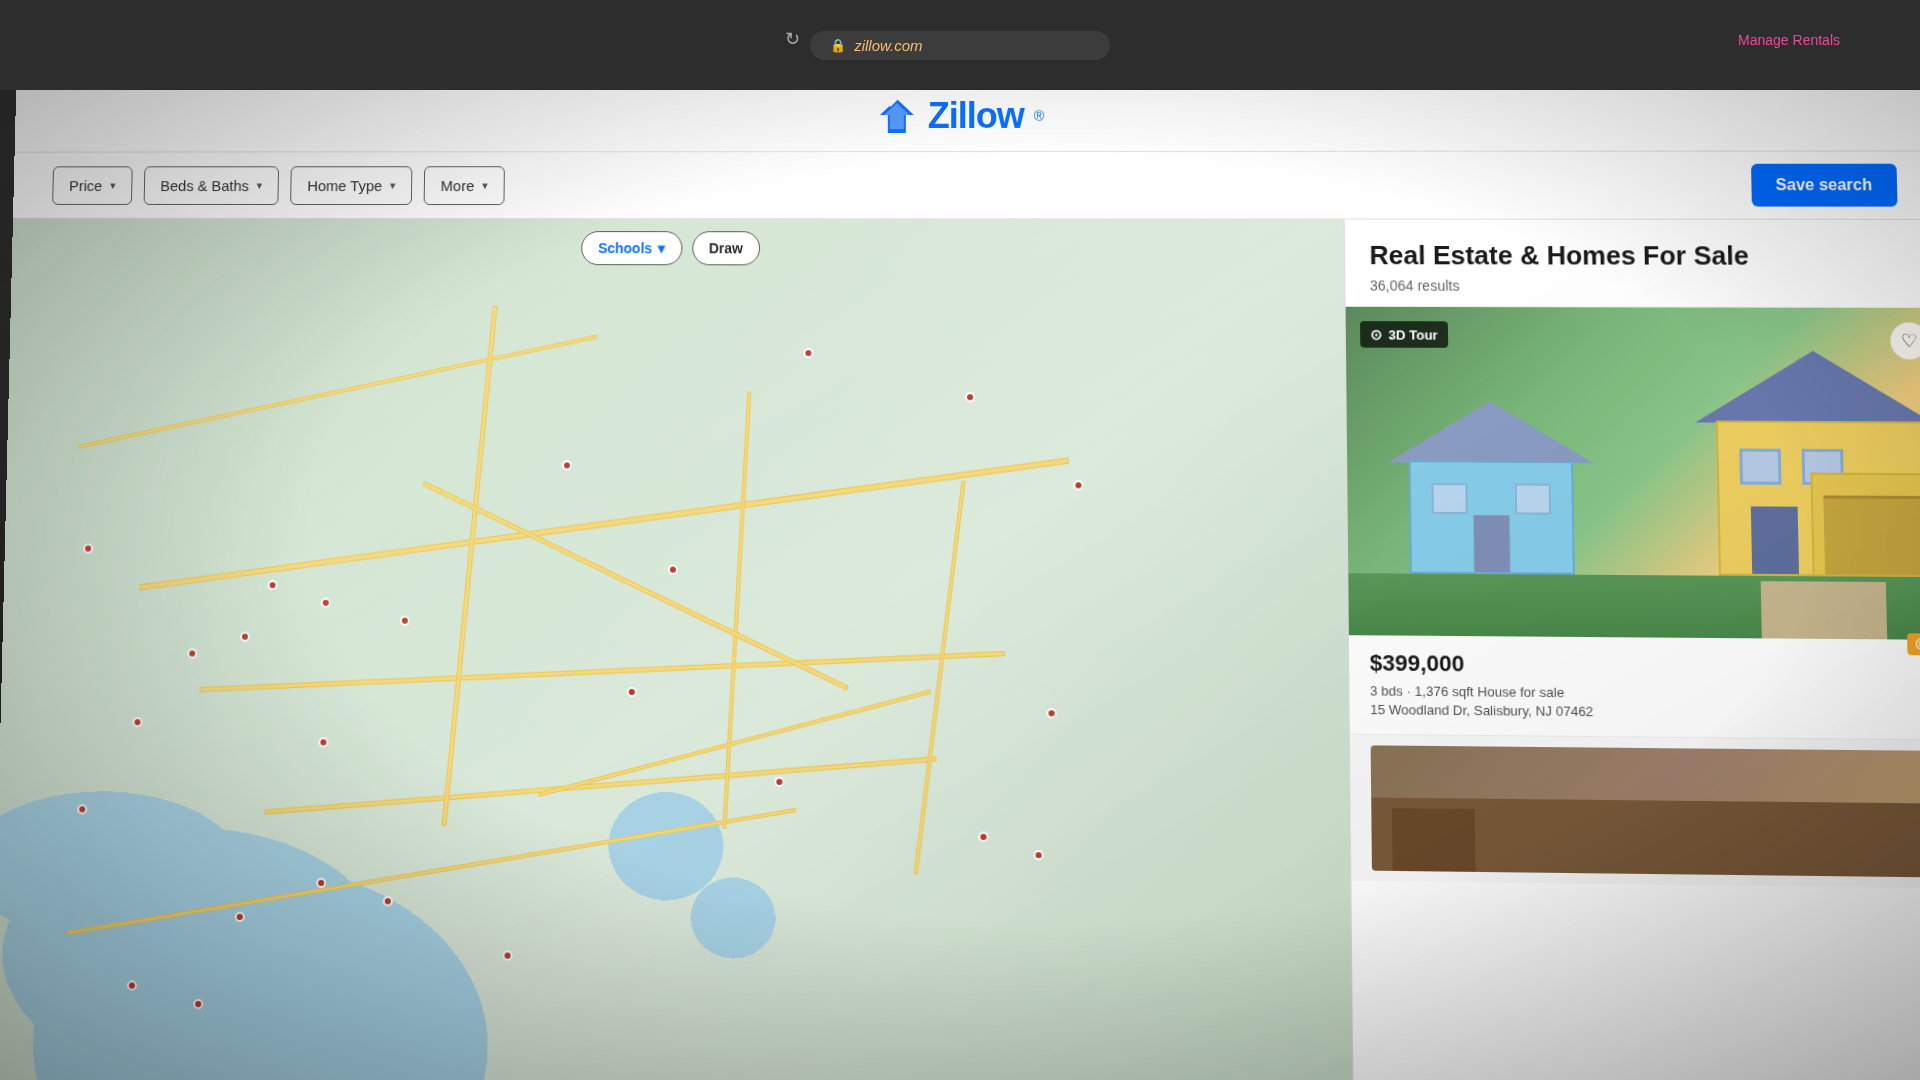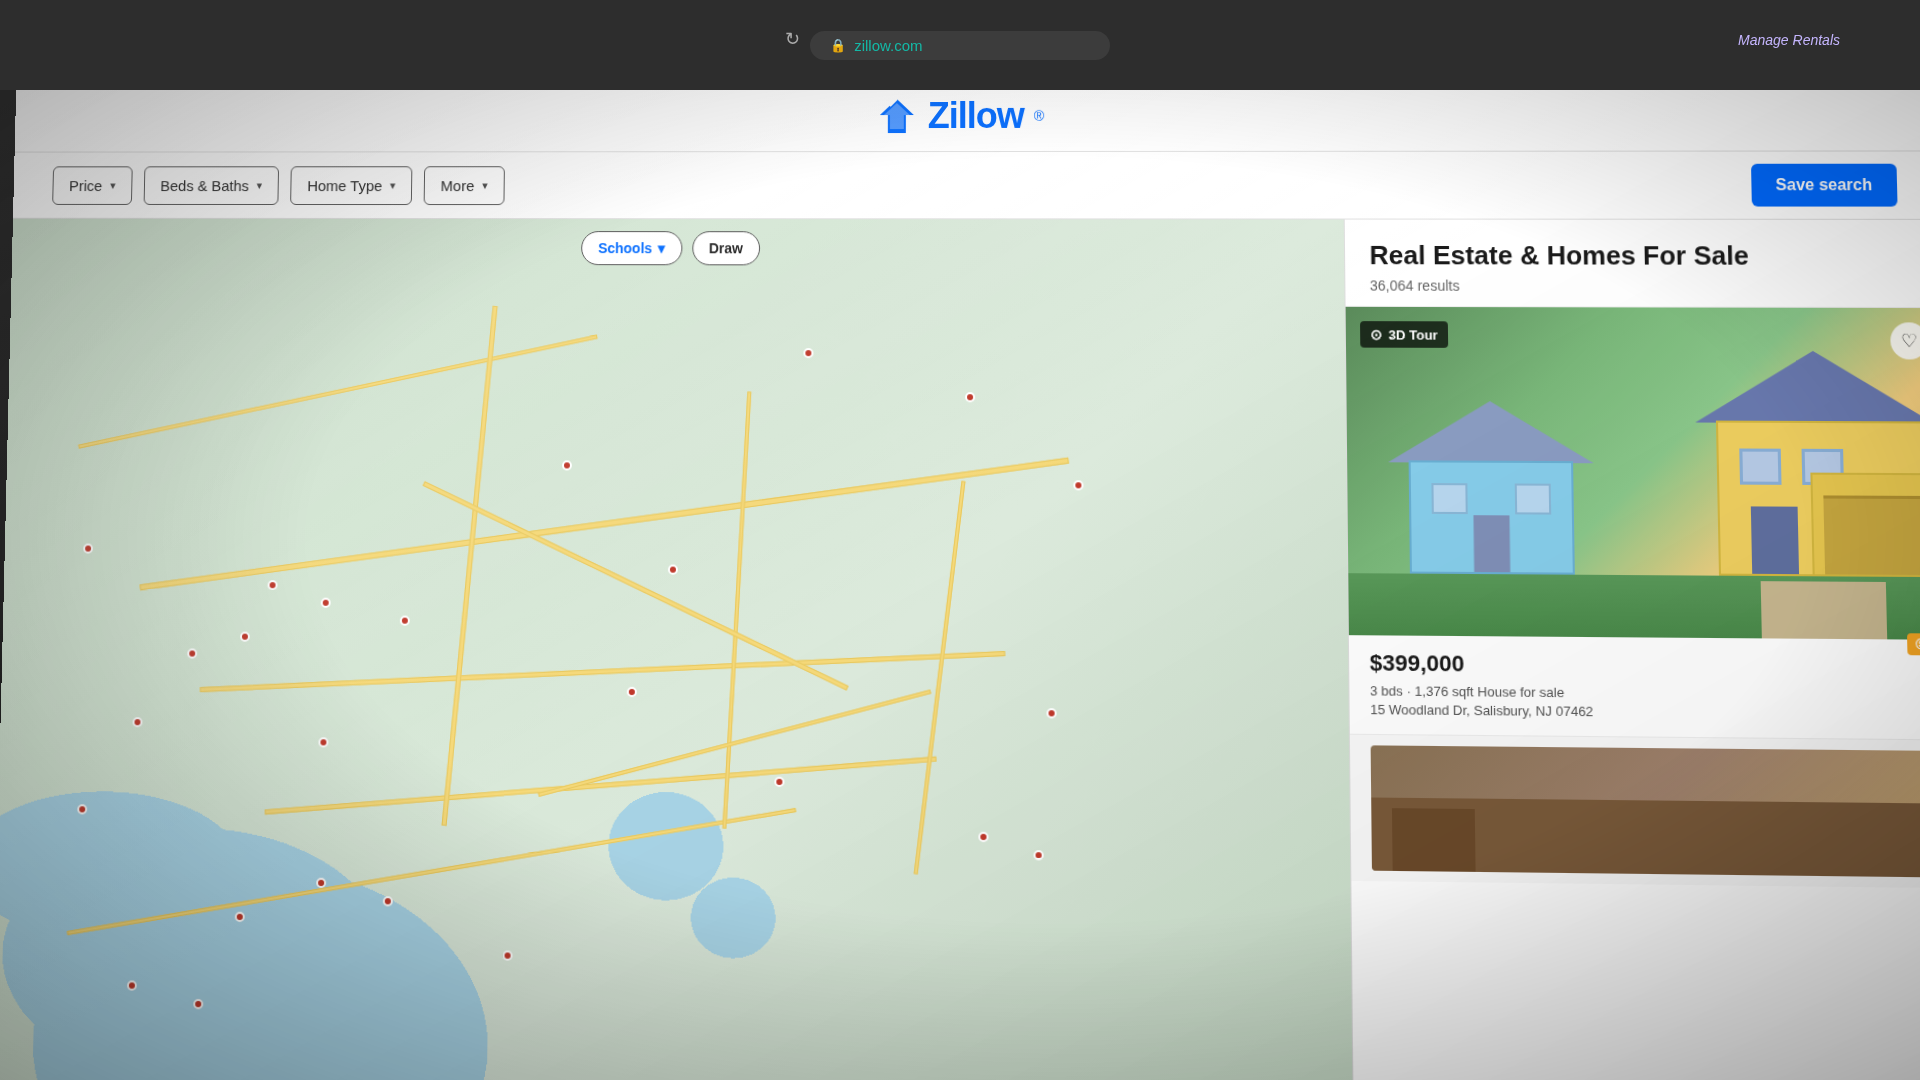--- a/index.html
+++ b/index.html
@@ -31,31 +31,31 @@
       background: #3c3c3c;
       border-radius: 20px;
       padding: 6px 20px;
       display: flex;
       align-items: center;
       gap: 8px;
       min-width: 300px;
     }
 
     .url-text {
-      color: #14b8a6;
+      color: #fdba74;
       font-size: 15px;
+      font-style: italic;
     }
 
     .manage-rentals {
       position: absolute;
       right: 80px;
       top: 32px;
-      color: #c4b5fd;
+      color: #ec4899;
       font-size: 14px;
-      font-style: italic;
     }
 
     .reload-icon {
       position: absolute;
       right: 1120px;
       top: 28px;
       color: #aaa;
       font-size: 18px;
     }
 

